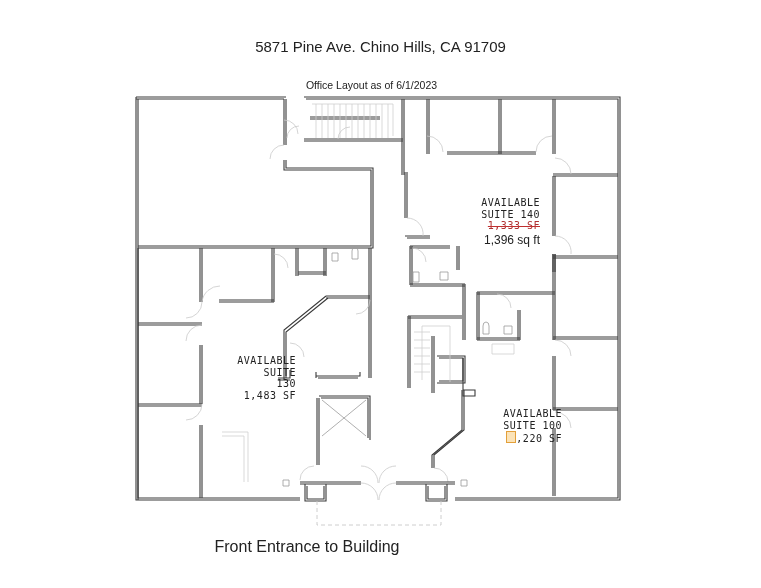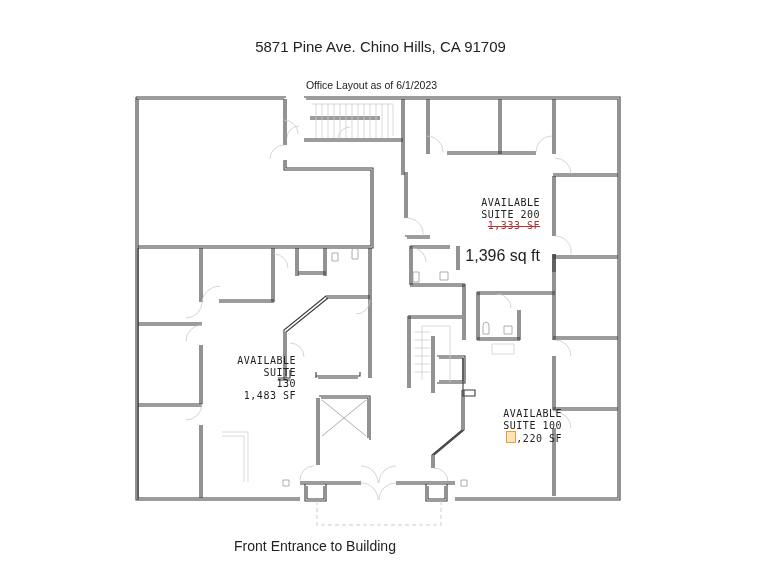--- a/index.html
+++ b/index.html
@@ -1,28 +1,28 @@
 <!DOCTYPE html>
 <html><head>
   <meta charset="utf-8">
   <style>
     html, body { margin: 0; padding: 0; background: #ffffff; }
     body { width: 761px; height: 588px; position: relative; overflow: hidden; font-family: "Liberation Sans", sans-serif; }
     .title { position: absolute; left: 0; width: 761px; top: 38px; text-align: center; font-size: 15px; color: #222; }
     .subtitle { position: absolute; left: 0; width: 743px; top: 79px; text-align: center; font-size: 10.5px; color: #222; }
-    .footer { position: absolute; left: 8px; width: 614px; top: 538px; text-align: center; font-size: 14px; color: #222; }
+    .footer { position: absolute; left: 0; width: 614px; top: 538px; text-align: center; font-size: 16px; color: #222; }
     svg.plan { position: absolute; left: 0; top: 0; }
     .dw { fill: none; stroke: #3a3a3a; stroke-width: 1.1; }
     .door { fill: none; stroke: #c9c9c9; stroke-width: 0.8; }
     .light { fill: none; stroke: #cfcfcf; stroke-width: 0.8; }
     .dash { fill: none; stroke: #c8c8c8; stroke-width: 0.9; stroke-dasharray: 4 3; }
     .fixture { fill: none; stroke: #9a9a9a; stroke-width: 0.8; }
     .label { position: absolute; text-align: right; font-family: "DejaVu Sans Mono", monospace; font-size: 10px; color: #222; line-height: 11.5px; letter-spacing: 0.5px; }
     .strike { color: #b03030; text-decoration: line-through; text-decoration-color: #c03030; }
-    .sqft { font-family: "Liberation Sans", sans-serif; font-size: 16px; letter-spacing: 0; margin-top: 18px; }
+    .sqft { font-family: "Liberation Sans", sans-serif; font-size: 12px; letter-spacing: 0; margin-top: 3px; }
     .marker { display: inline-block; width: 8px; height: 10px; border: 1px solid #e3a03a; background: #fbe3b8; vertical-align: -1px; margin-right: 0; }
   </style>
 </head>
 <body>
 
 <div class="title">5871 Pine Ave. Chino Hills, CA  91709</div>
 <div class="subtitle">Office Layout as of 6/1/2023</div>
 
 <svg class="plan" width="761" height="588" viewBox="0 0 761 588">
 
@@ -125,21 +125,21 @@
     <path class="dw" d="M305,484 V501 H326 V484 M307,486 V499 H324 V486"></path>
     <path class="dw" d="M426,484 V501 H447 V484 M428,486 V499 H445 V486"></path>
     <path class="fixture" d="M283,480 h6 v6 h-6 z M461,480 h6 v6 h-6 z"></path>
     <path class="door" d="M361,483 A17,17 0 0 1 378,500 M396,483 A17,17 0 0 0 379,500 M361,466 A17,17 0 0 1 378,483 M396,466 A17,17 0 0 0 379,483"></path>
     <path class="dash" d="M317,501 V525 H441 V501"></path>
   </g>
 </svg>
 
 <div class="label" style="left:440px; top:197px; width:100px;">
   <div>AVAILABLE</div>
-  <div>SUITE 200</div>
+  <div>SUITE 140</div>
   <div class="strike">1,333 SF</div>
   <div class="sqft">1,396 sq ft</div>
 </div>
 
 <div class="label" style="left:196px; top:355px; width:100px;">
   <div>AVAILABLE</div>
   <div>SUITE</div>
   <div>130</div>
   <div>1,483 SF</div>
 </div>

